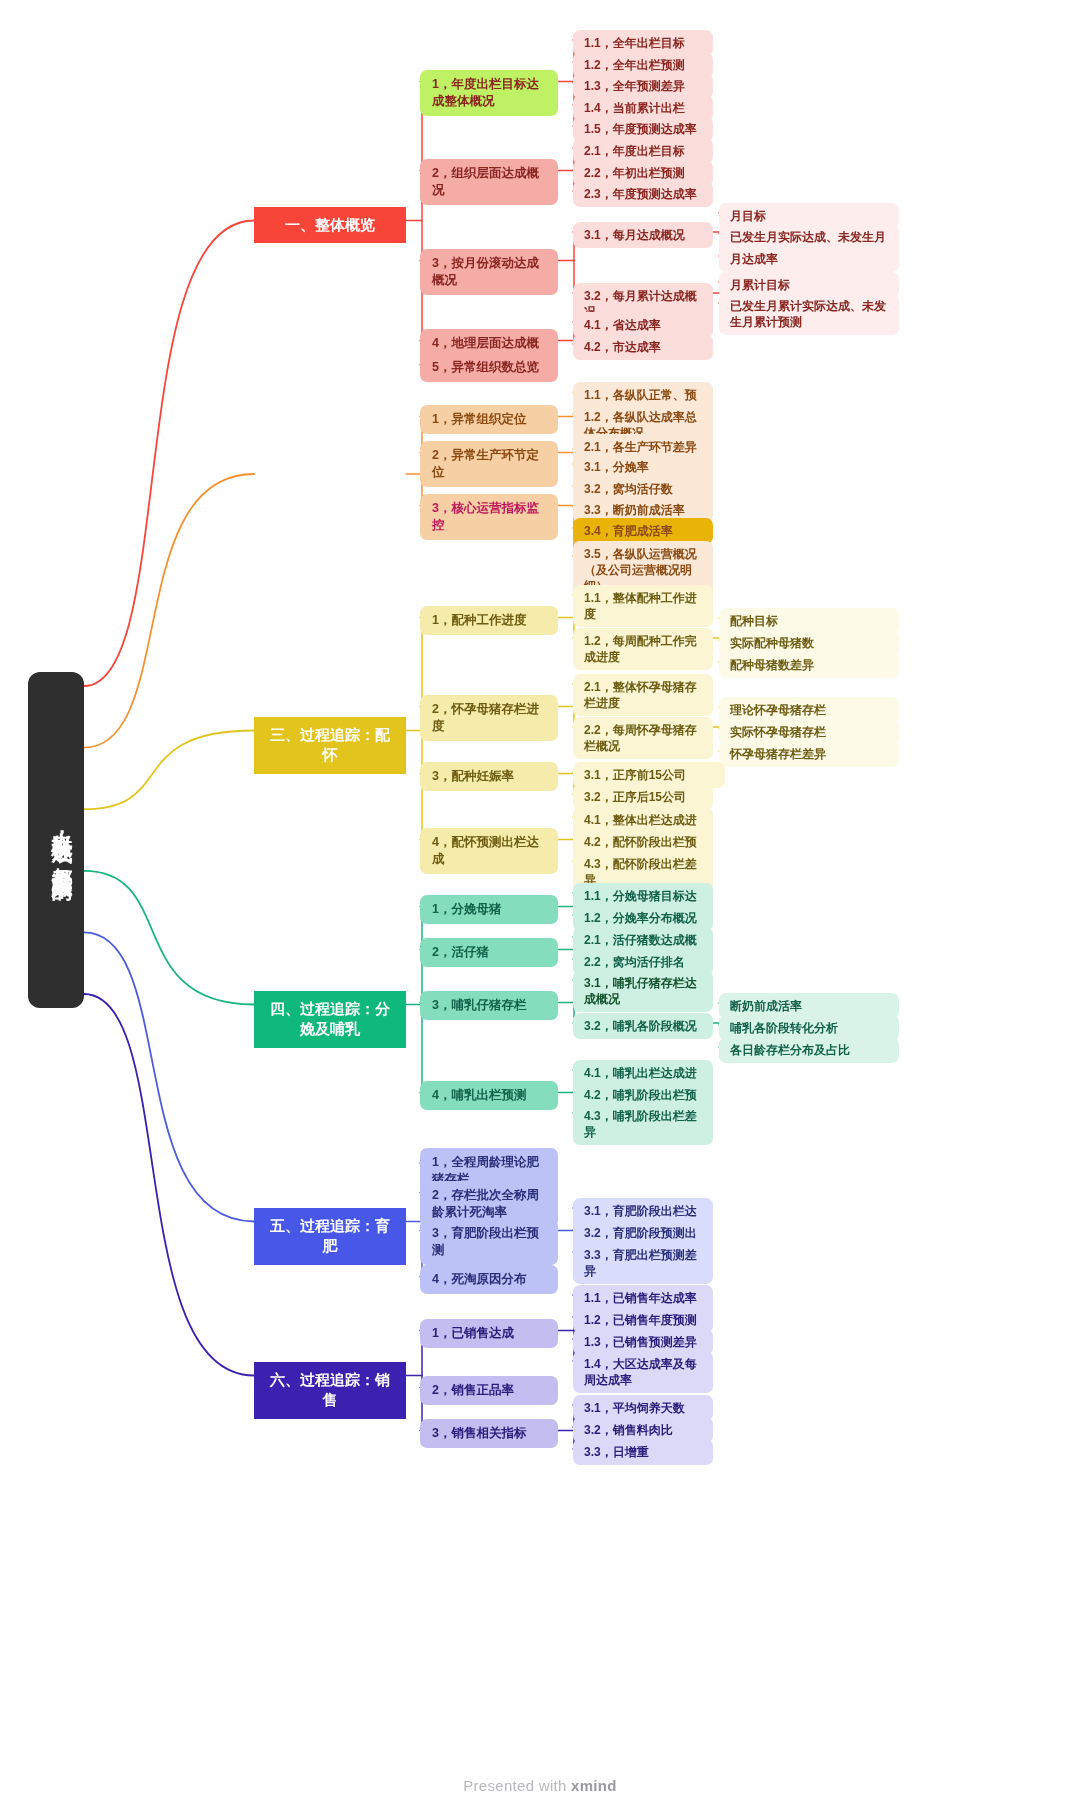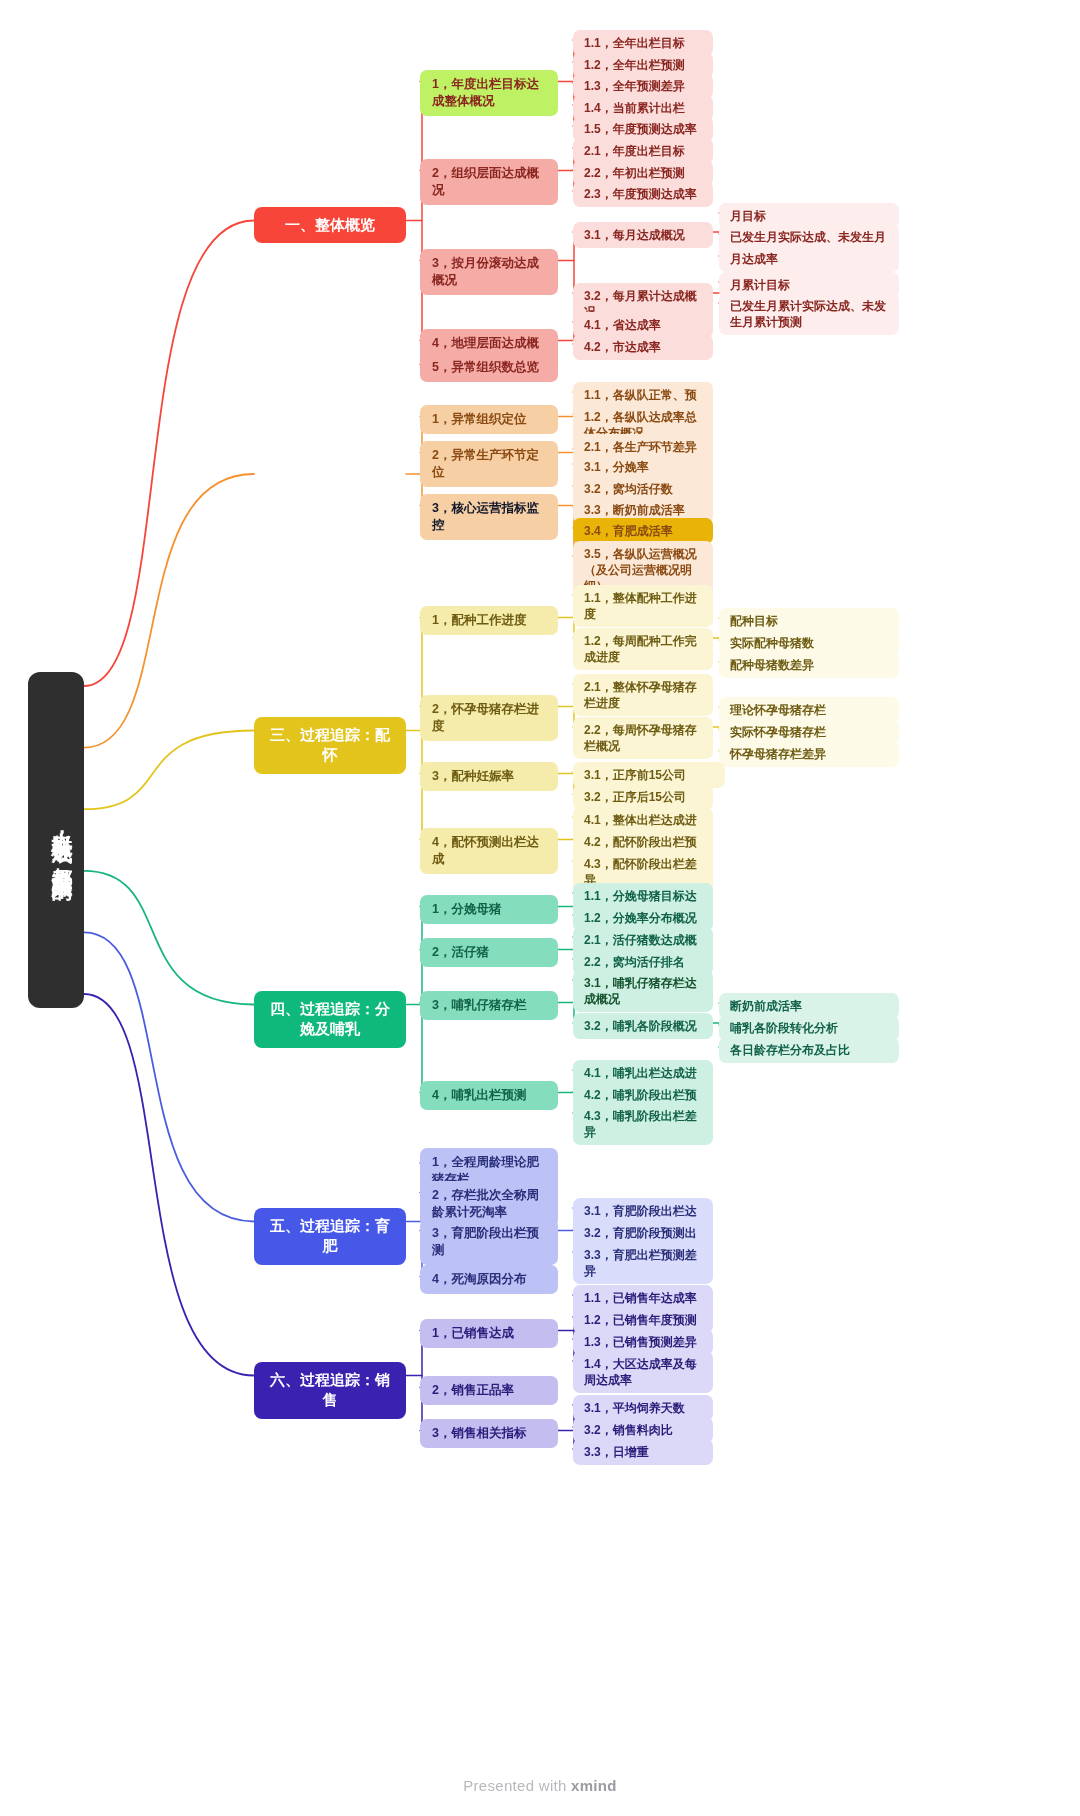--- a/index.html
+++ b/index.html
@@ -37,21 +37,21 @@
     padding:14px 8px;
   }
   
   .l1 {
     color:#ffffff;
     font-size:15px;
     font-weight:700;
     justify-content:center;
     text-align:center;
     padding:8px 12px;
-    border-radius:8px;
+    border-radius:0;
   }
   
   .l2 {
     font-size:12.5px;
     font-weight:700;
     padding:6px 12px;
     border-radius:7px;
   }
   
   .l3 {
@@ -256,21 +256,21 @@
     <div class="node l2" style="left: 420px; top: 329px; width: 138px; min-height: 23px; background: rgb(245, 171, 166); color: rgb(138, 38, 32);"><span>4，地理层面达成概况</span></div>
     <div class="node l3" style="left: 573px; top: 312px; width: 140px; min-height: 20px; background: rgb(251, 222, 220); color: rgb(138, 38, 32);"><span>4.1，省达成率</span></div>
     <div class="node l3" style="left: 573px; top: 334px; width: 140px; min-height: 20px; background: rgb(251, 222, 220); color: rgb(138, 38, 32);"><span>4.2，市达成率</span></div>
     <div class="node l2" style="left: 420px; top: 353px; width: 138px; min-height: 23px; background: rgb(245, 171, 166); color: rgb(138, 38, 32);"><span>5，异常组织数总览</span></div>
     <div class="node l2" style="left: 420px; top: 405px; width: 138px; min-height: 23px; background: rgb(247, 207, 164); color: rgb(138, 74, 18);"><span>1，异常组织定位</span></div>
     <div class="node l3" style="left: 573px; top: 382px; width: 140px; min-height: 20px; background: rgb(251, 232, 215); color: rgb(138, 74, 18);"><span>1.1，各纵队正常、预警、异常组织数</span></div>
     <div class="node l3" style="left: 573px; top: 404px; width: 140px; min-height: 20px; background: rgb(251, 232, 215); color: rgb(138, 74, 18);"><span>1.2，各纵队达成率总体分布概况.</span></div>
     <div class="node l2" style="left: 420px; top: 441px; width: 138px; min-height: 23px; background: rgb(247, 207, 164); color: rgb(138, 74, 18);"><span>2，异常生产环节定位</span></div>
     <div class="node l3" style="left: 573px; top: 434px; width: 140px; min-height: 30px; background: rgb(251, 232, 215); color: rgb(138, 74, 18);"><span>2.1，各生产环节差异情况
 （纵队、公司生产环节差异明细）</span></div>
-    <div class="node l2" style="left: 420px; top: 494px; width: 138px; min-height: 23px; background: rgb(247, 207, 164); color: #0f172a;"><span>3，核心运营指标监控</span></div>
+    <div class="node l2" style="left: 420px; top: 494px; width: 138px; min-height: 23px; background: rgb(247, 207, 164); color: #be185d;"><span>3，核心运营指标监控</span></div>
     <div class="node l3" style="left: 573px; top: 454px; width: 140px; min-height: 20px; background: rgb(251, 232, 215); color: rgb(138, 74, 18);"><span>3.1，分娩率</span></div>
     <div class="node l3" style="left: 573px; top: 476px; width: 140px; min-height: 20px; background: rgb(251, 232, 215); color: rgb(138, 74, 18);"><span>3.2，窝均活仔数</span></div>
     <div class="node l3" style="left: 573px; top: 497px; width: 140px; min-height: 20px; background: rgb(251, 232, 215); color: rgb(138, 74, 18);"><span>3.3，断奶前成活率</span></div>
     <div class="node l3" style="left: 573px; top: 518px; width: 140px; min-height: 20px; background: #eab308; color: rgb(138, 74, 18);"><span>3.4，育肥成活率</span></div>
     <div class="node l3" style="left: 573px; top: 541px; width: 140px; min-height: 30px; background: rgb(251, 232, 215); color: rgb(138, 74, 18);"><span>3.5，各纵队运营概况
 （及公司运营概况明细）</span></div>
     <div class="node l1" style="left: 254px; top: 717px; width: 152px; min-height: 27px; background: rgb(227, 196, 28); color: rgb(255, 255, 255);"><span>三、过程追踪：配怀</span></div>
     <div class="node l2" style="left: 420px; top: 606px; width: 138px; min-height: 23px; background: rgb(245, 236, 171); color: rgb(110, 92, 18);"><span>1，配种工作进度</span></div>
     <div class="node l3" style="left: 573px; top: 585px; width: 140px; min-height: 20px; background: rgb(251, 245, 212); color: rgb(110, 92, 18);"><span>1.1，整体配种工作进度</span></div>
     <div class="node l3" style="left: 573px; top: 628px; width: 140px; min-height: 20px; background: rgb(251, 245, 212); color: rgb(110, 92, 18);"><span>1.2，每周配种工作完成进度</span></div>

